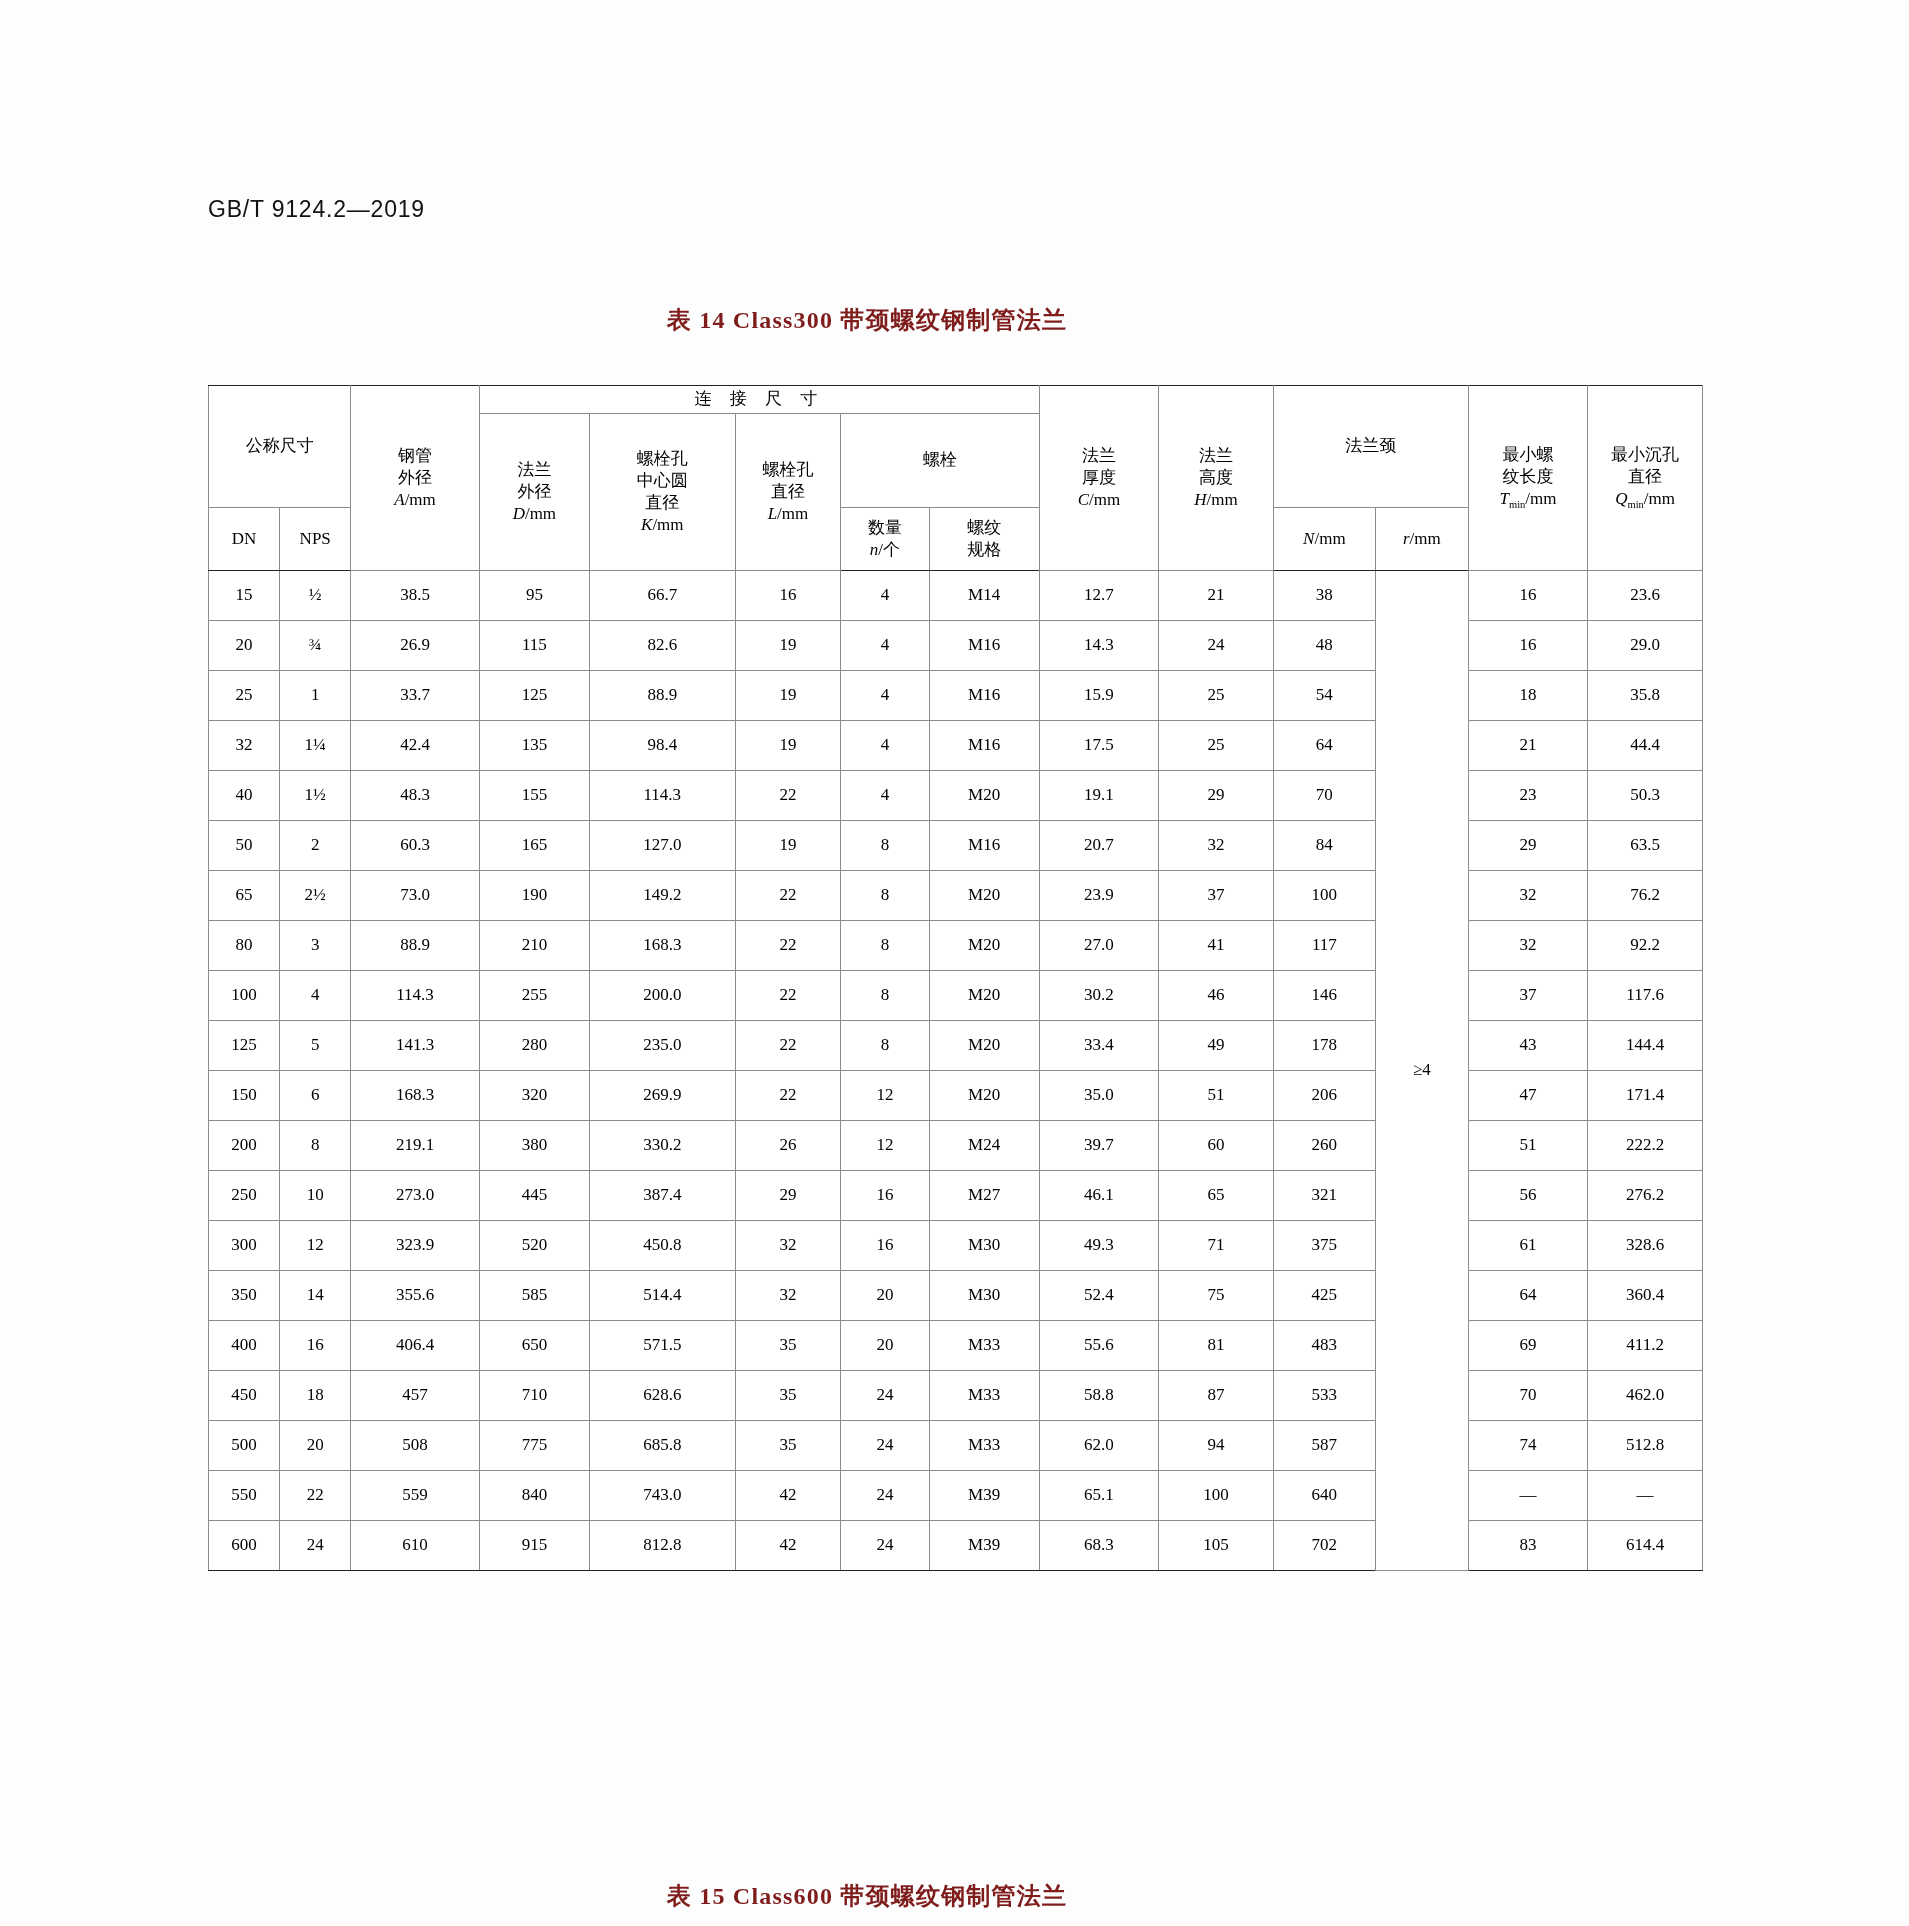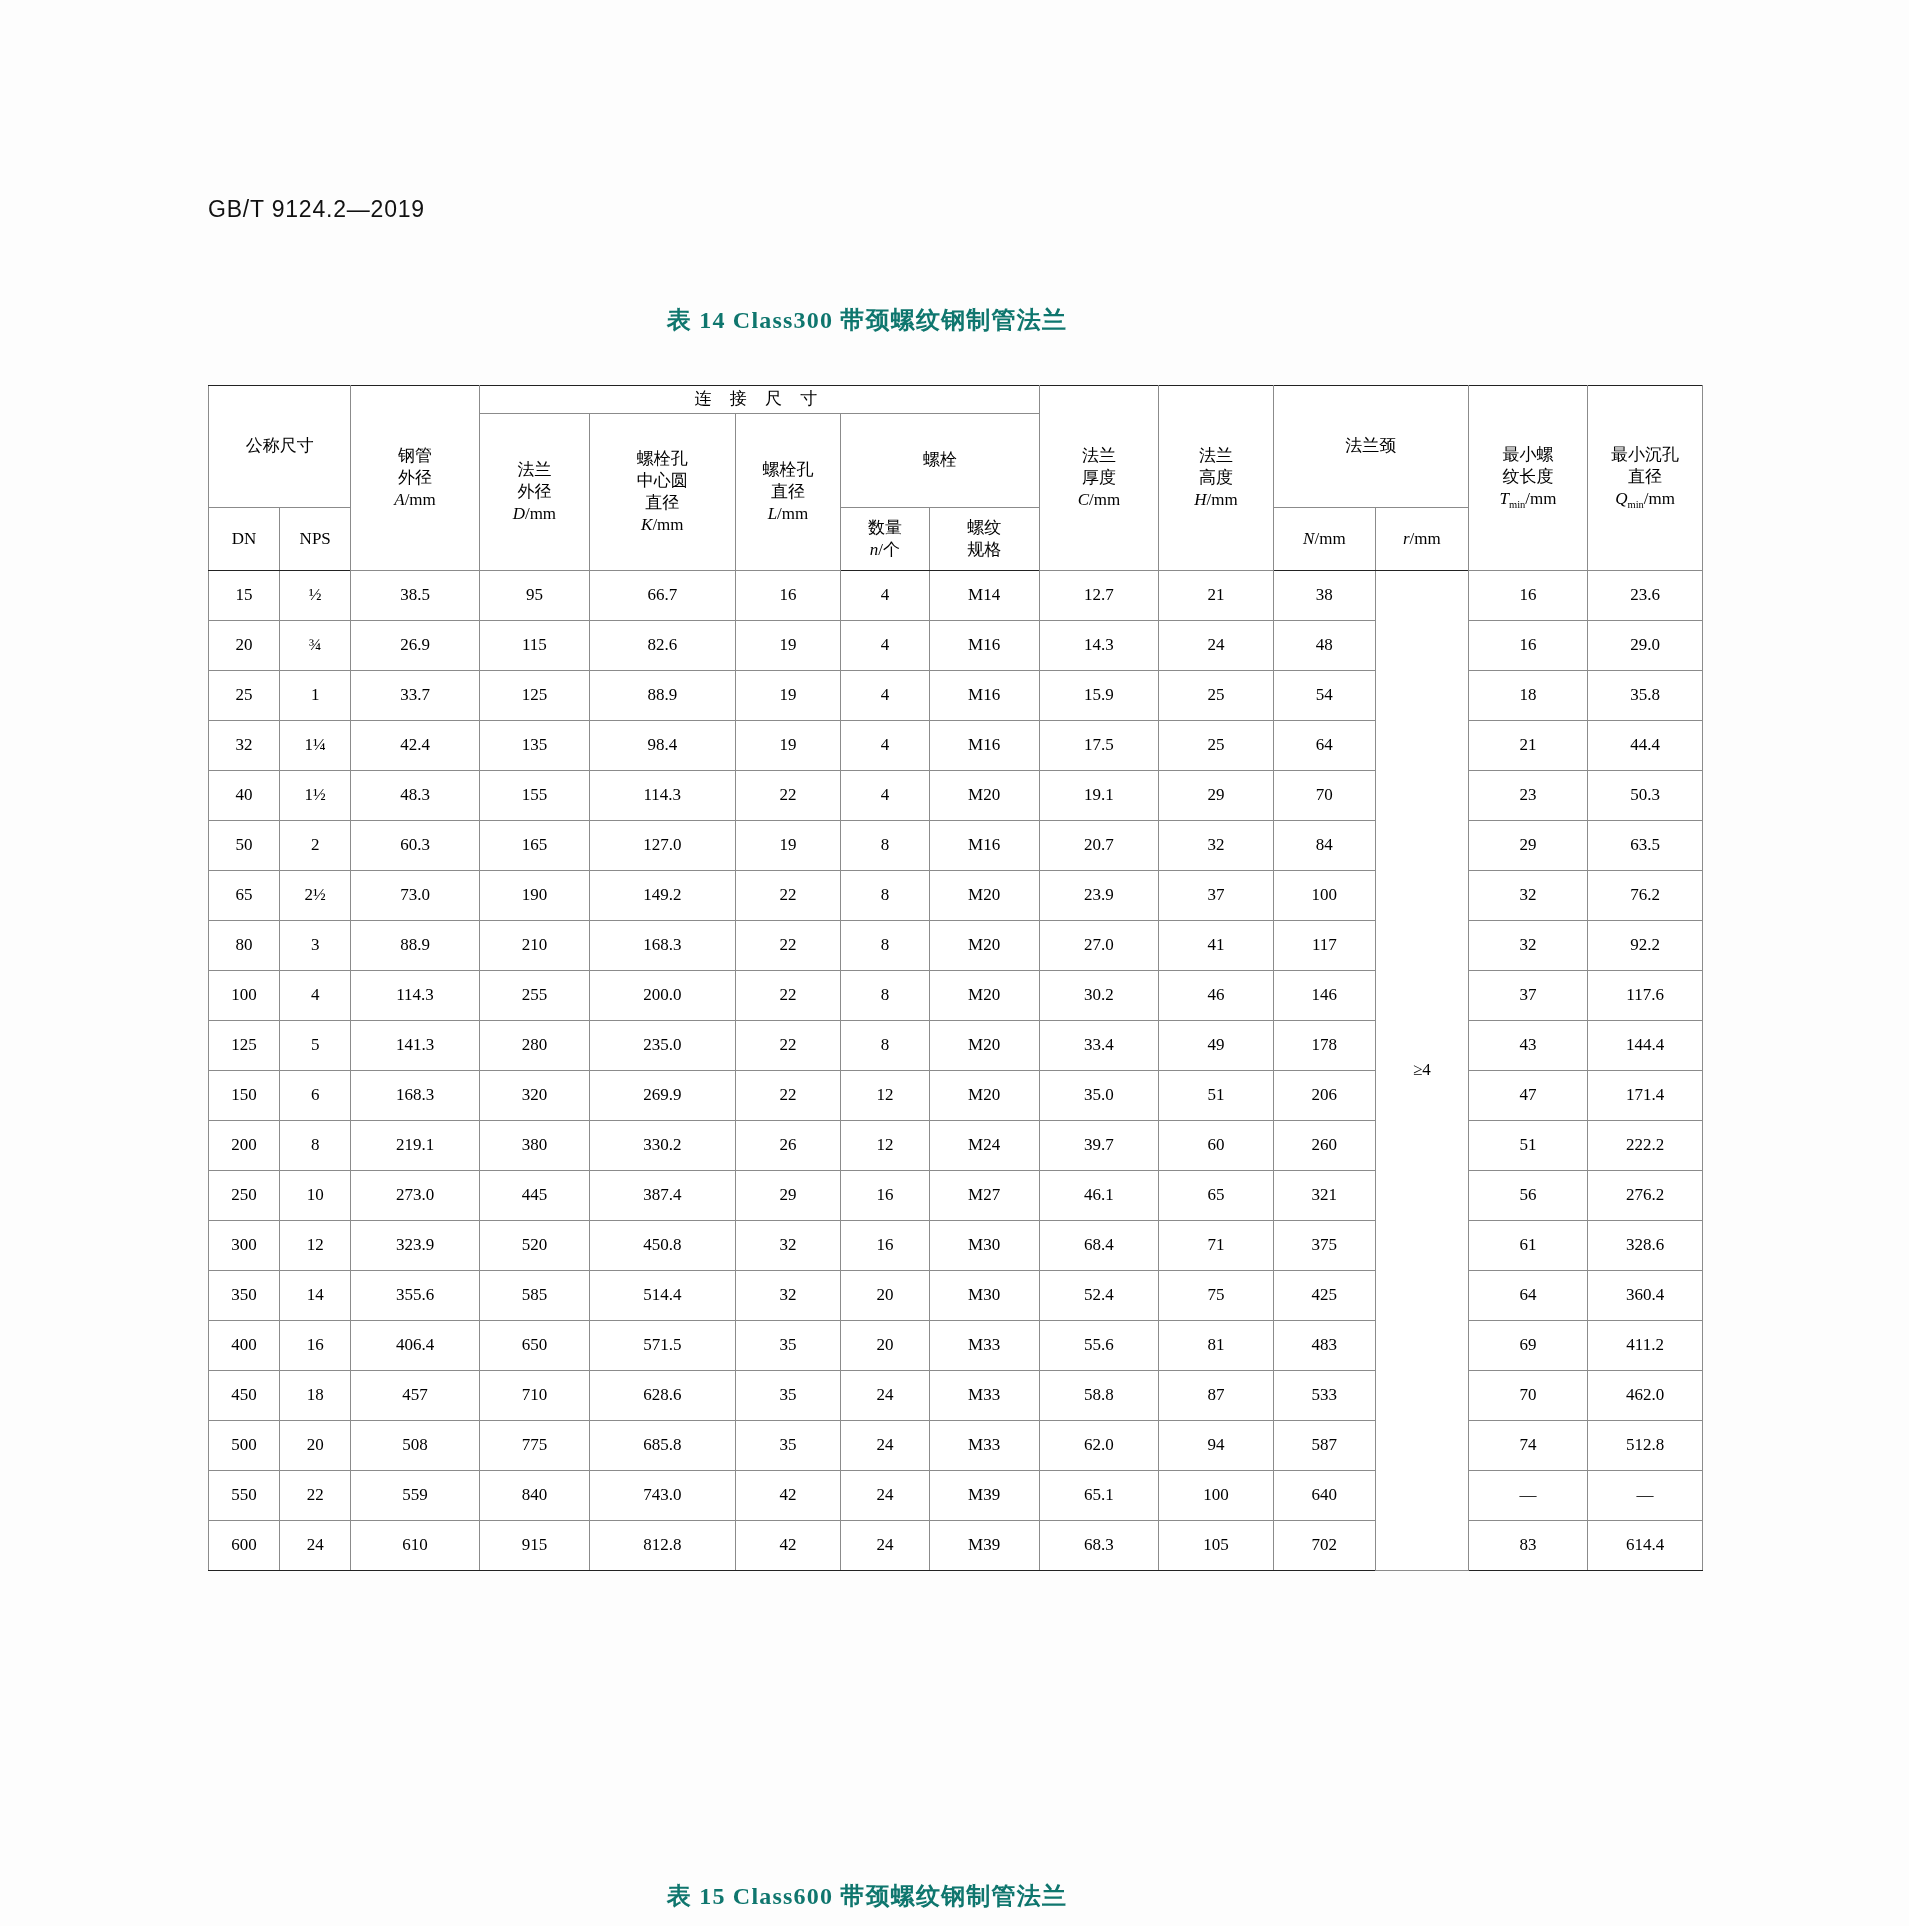--- a/index.html
+++ b/index.html
@@ -15,21 +15,21 @@
     position:absolute;left:0;top:0;width:1910px;height:2700px;
     background:#fdfdfd;
   }
   .hdr{
     position:absolute;left:208px;top:196px;
     font-family:"Liberation Sans","DejaVu Sans",sans-serif;
     font-size:23px;letter-spacing:0.8px;color:#111;
   }
   .tbl-title{
     position:absolute;left:0;width:1734px;text-align:center;
-    font-size:24px;font-weight:bold;letter-spacing:1.2px;color:#0f766e;
+    font-size:24px;font-weight:bold;letter-spacing:1.2px;color:#7f1d1d;
   }
   #title14{top:304px;}
   #title15{top:1880px;}
 
   table.gb{
     position:absolute;
     border-collapse:collapse;
     table-layout:fixed;
     background:#fff;
   }
@@ -345,21 +345,21 @@
         </tr>
         <tr style="height: 50px;">
           <td>300</td>
           <td>12</td>
           <td>323.9</td>
           <td>520</td>
           <td>450.8</td>
           <td>32</td>
           <td>16</td>
           <td>M30</td>
-          <td>68.4</td>
+          <td>49.3</td>
           <td>71</td>
           <td>375</td>
           <td class="dash">61</td>
           <td class="dash">328.6</td>
         </tr>
         <tr style="height: 50px;">
           <td>350</td>
           <td>14</td>
           <td>355.6</td>
           <td>585</td>

